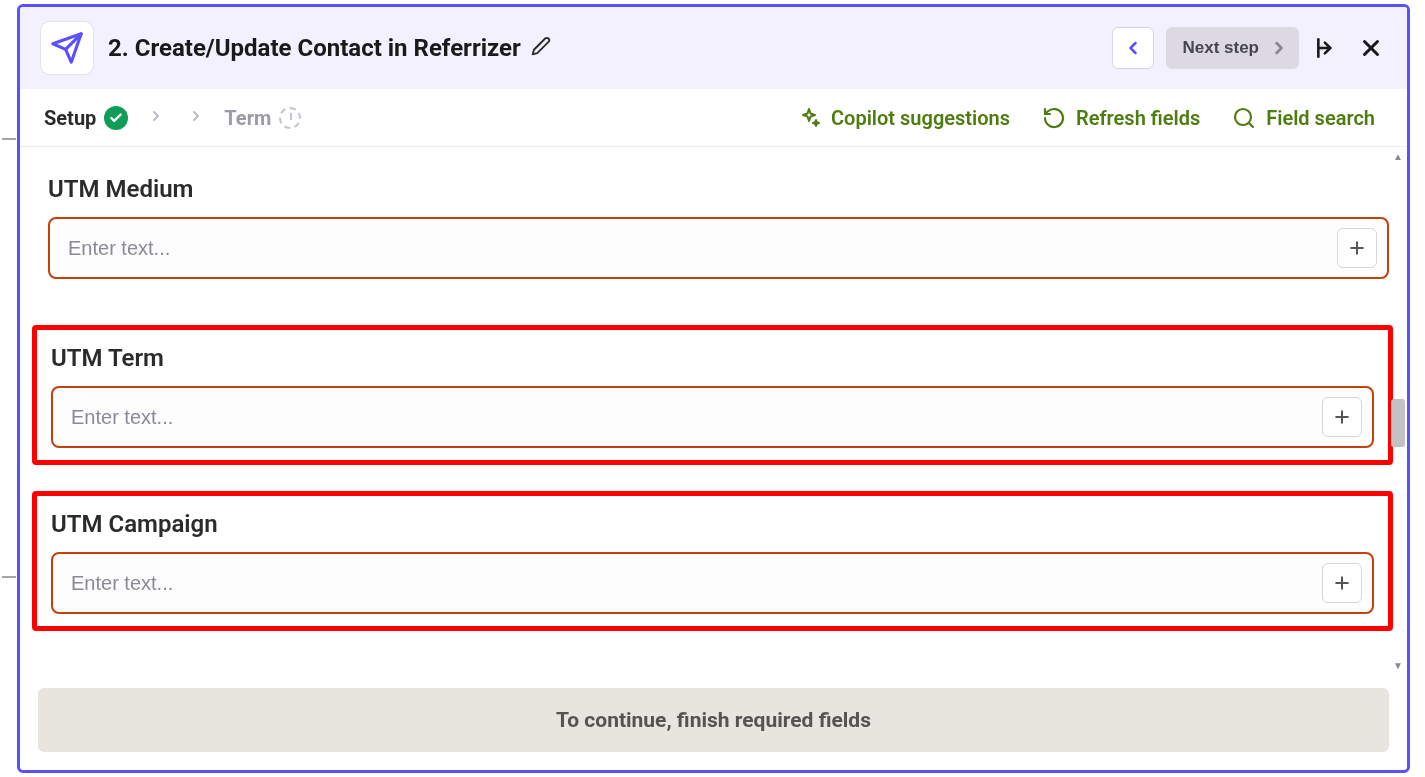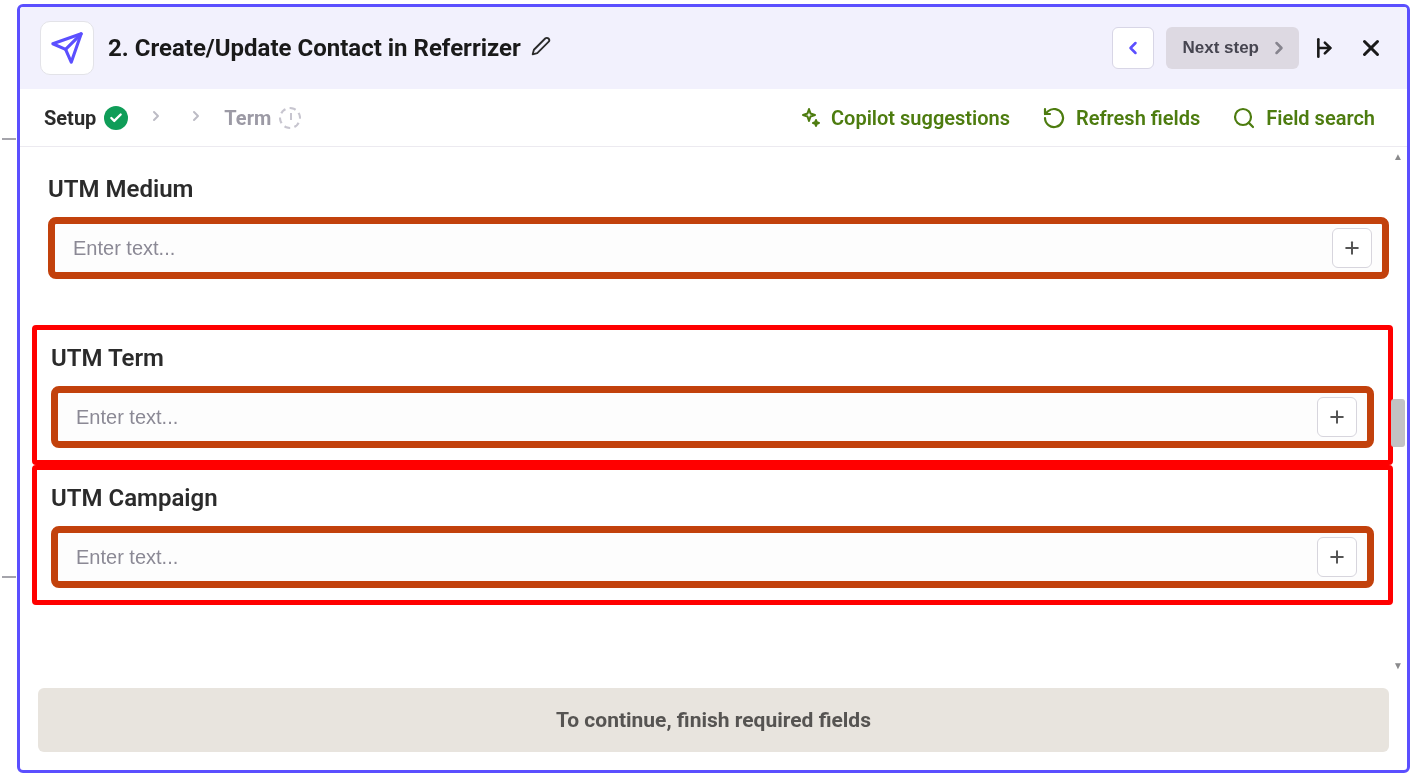--- a/index.html
+++ b/index.html
@@ -155,21 +155,21 @@
   }
   .field-block { margin-bottom: 46px; }
   .field-label {
     font-size: 24px;
     font-weight: 600;
     color: #2b2b2b;
     margin-bottom: 14px;
   }
   .field-input-wrap {
     position: relative;
-    border: 7px solid #c2410c;
+    border: 2px solid #c2410c;
     border-radius: 8px;
     height: 62px;
     display: flex;
     align-items: center;
     background: #fdfdfd;
   }
   .field-input {
     flex: 1;
     border: none;
     outline: none;
@@ -187,20 +187,21 @@
     margin-right: 10px;
     background: #fff;
     display: flex; align-items: center; justify-content: center;
     cursor: pointer;
     font-size: 24px; color: #555;
   }
   .highlight-box {
     border: 5px solid #ff0000;
     border-radius: 4px;
     padding: 14px 14px 12px 14px;
+    margin-bottom: 26px;
     margin-left: -16px;
     margin-right: -4px;
   }
   .highlight-box .field-block { margin-bottom: 0; }
   .footer {
     padding: 14px 18px 18px 18px;
   }
   .continue-bar {
     background: #e8e4de;
     color: #565452;

